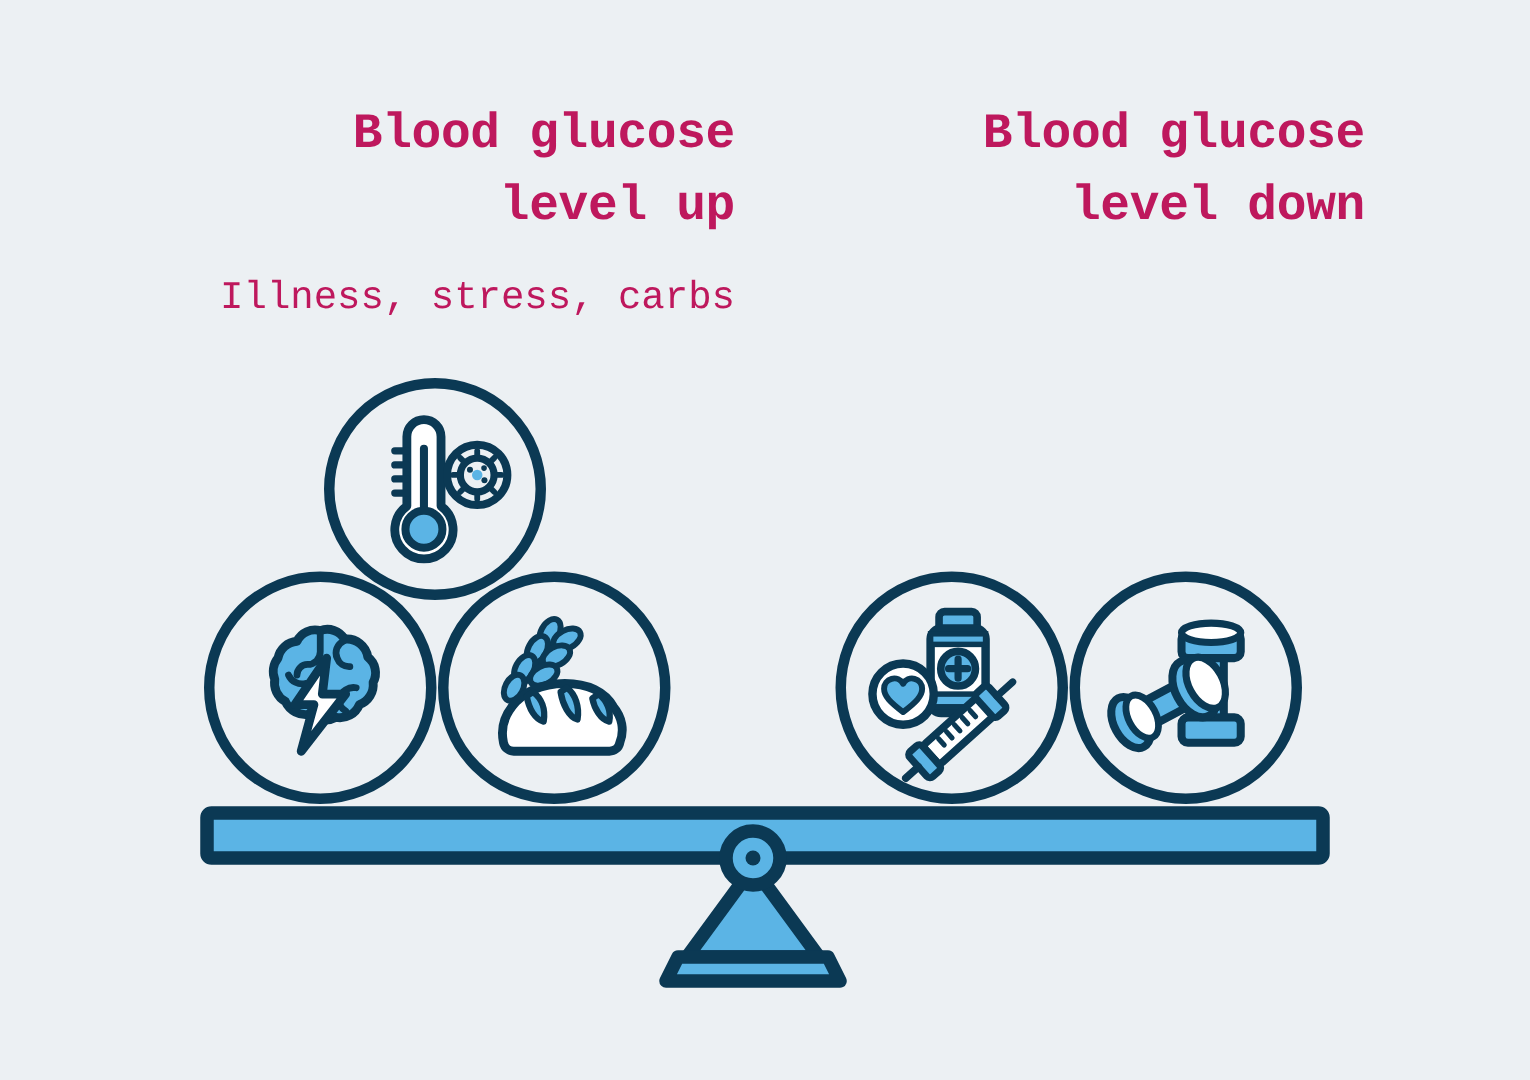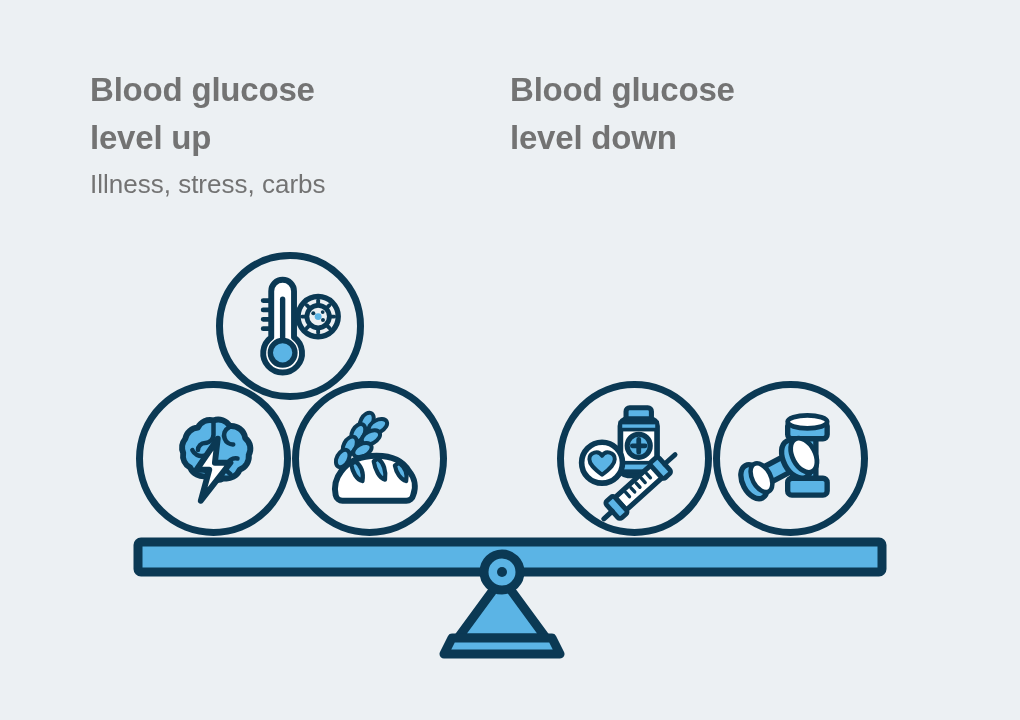--- a/index.html
+++ b/index.html
@@ -17,35 +17,36 @@
   #stage {
     position: relative;
     width: 1020px;
     height: 720px;
     background: #ECF0F3;
   }
 
   
   .col-head {
     position: absolute;
-    text-align: left;
-    color: #737373;
+    text-align: right;
+    color: #be185d;
+    font-family: Liberation Mono, monospace;
   }
   .col-head .title {
     font-size: 33px;
     font-weight: bold;
     line-height: 1.45;
     letter-spacing: -0.2px;
     white-space: pre-line;
   }
   .col-head .subtitle {
     font-size: 26px;
     font-weight: normal;
     line-height: 1.3;
-    margin-top: 6px;
+    margin-top: 20px;
   }
   #head-up   { left: 90px;  top: 66px; width: 400px; }
   #head-down { left: 510px; top: 66px; width: 400px; }
 
   
   .bubble {
     position: absolute;
     border-radius: 50%;
     background: #ECF0F3;
     border: 7px solid #0B3954;

